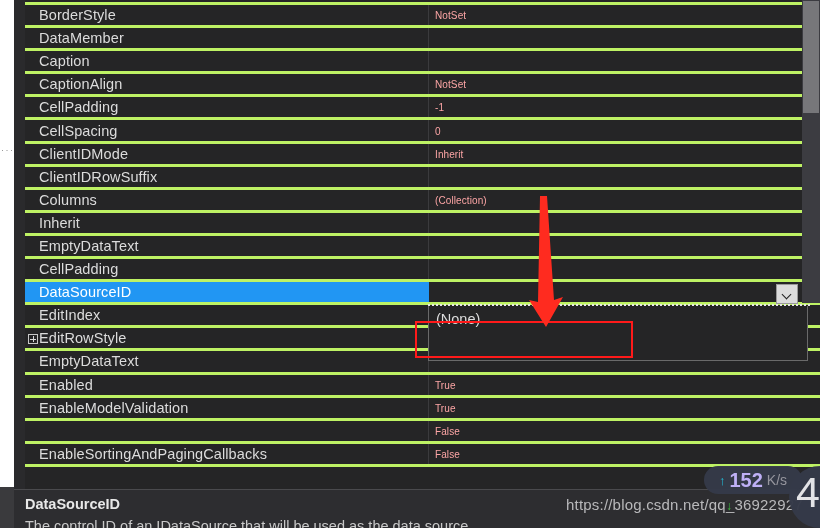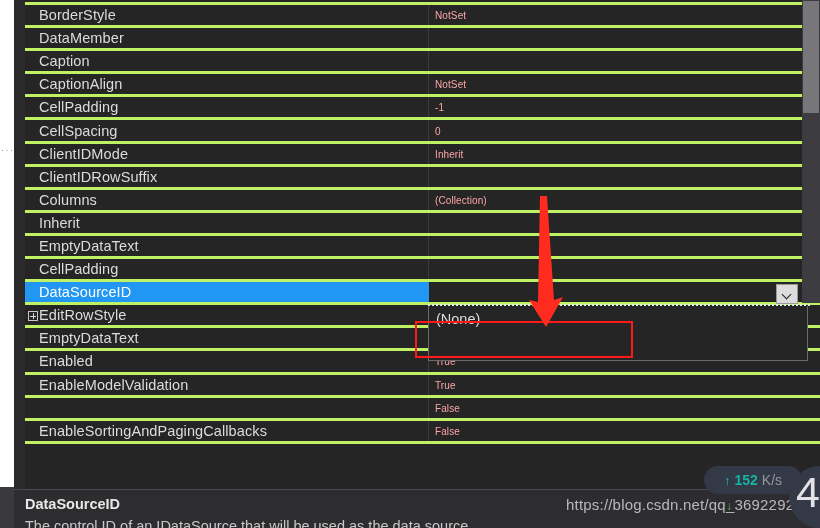--- a/index.html
+++ b/index.html
@@ -286,22 +286,22 @@
     justify-content: center;
     gap: 4px;
     opacity: 0.97;
   }
   .net-up-arrow {
     color: #22c3e0;
     font-size: 13px;
     line-height: 1;
   }
   .net-val {
-    color: #14b8a6;
-    font-size: 14px;
+    color: #c4b5fd;
+    font-size: 20px;
     font-weight: bold;
   }
   .net-unit {
     color: #9a9aa2;
     font-size: 14px;
   }
   .net-down-arrow {
     position: absolute;
     left: 726px;
     top: 500px;
@@ -415,20 +415,26 @@
         <div class="value-text"></div>
       </div>
       <div class="row selected">
         <div class="glyph-cell"></div>
         <div class="name-cell"></div>
         <div class="name-text">DataSourceID</div>
         <div class="value-text"></div>
         <div class="dropdown-btn">
           <div class="chev"></div>
         </div>
+      </div>
+      <div class="row">
+        <div class="glyph-cell"></div>
+        <div class="name-cell"></div>
+        <div class="name-text">EditIndex</div>
+        <div class="value-text">(None)</div>
       </div>
       <div class="row">
         <div class="glyph-cell">
           <div class="plusbox"></div>
         </div>
         <div class="name-cell"></div>
         <div class="name-text">EditRowStyle</div>
         <div class="value-text"></div>
       </div>
       <div class="row">

